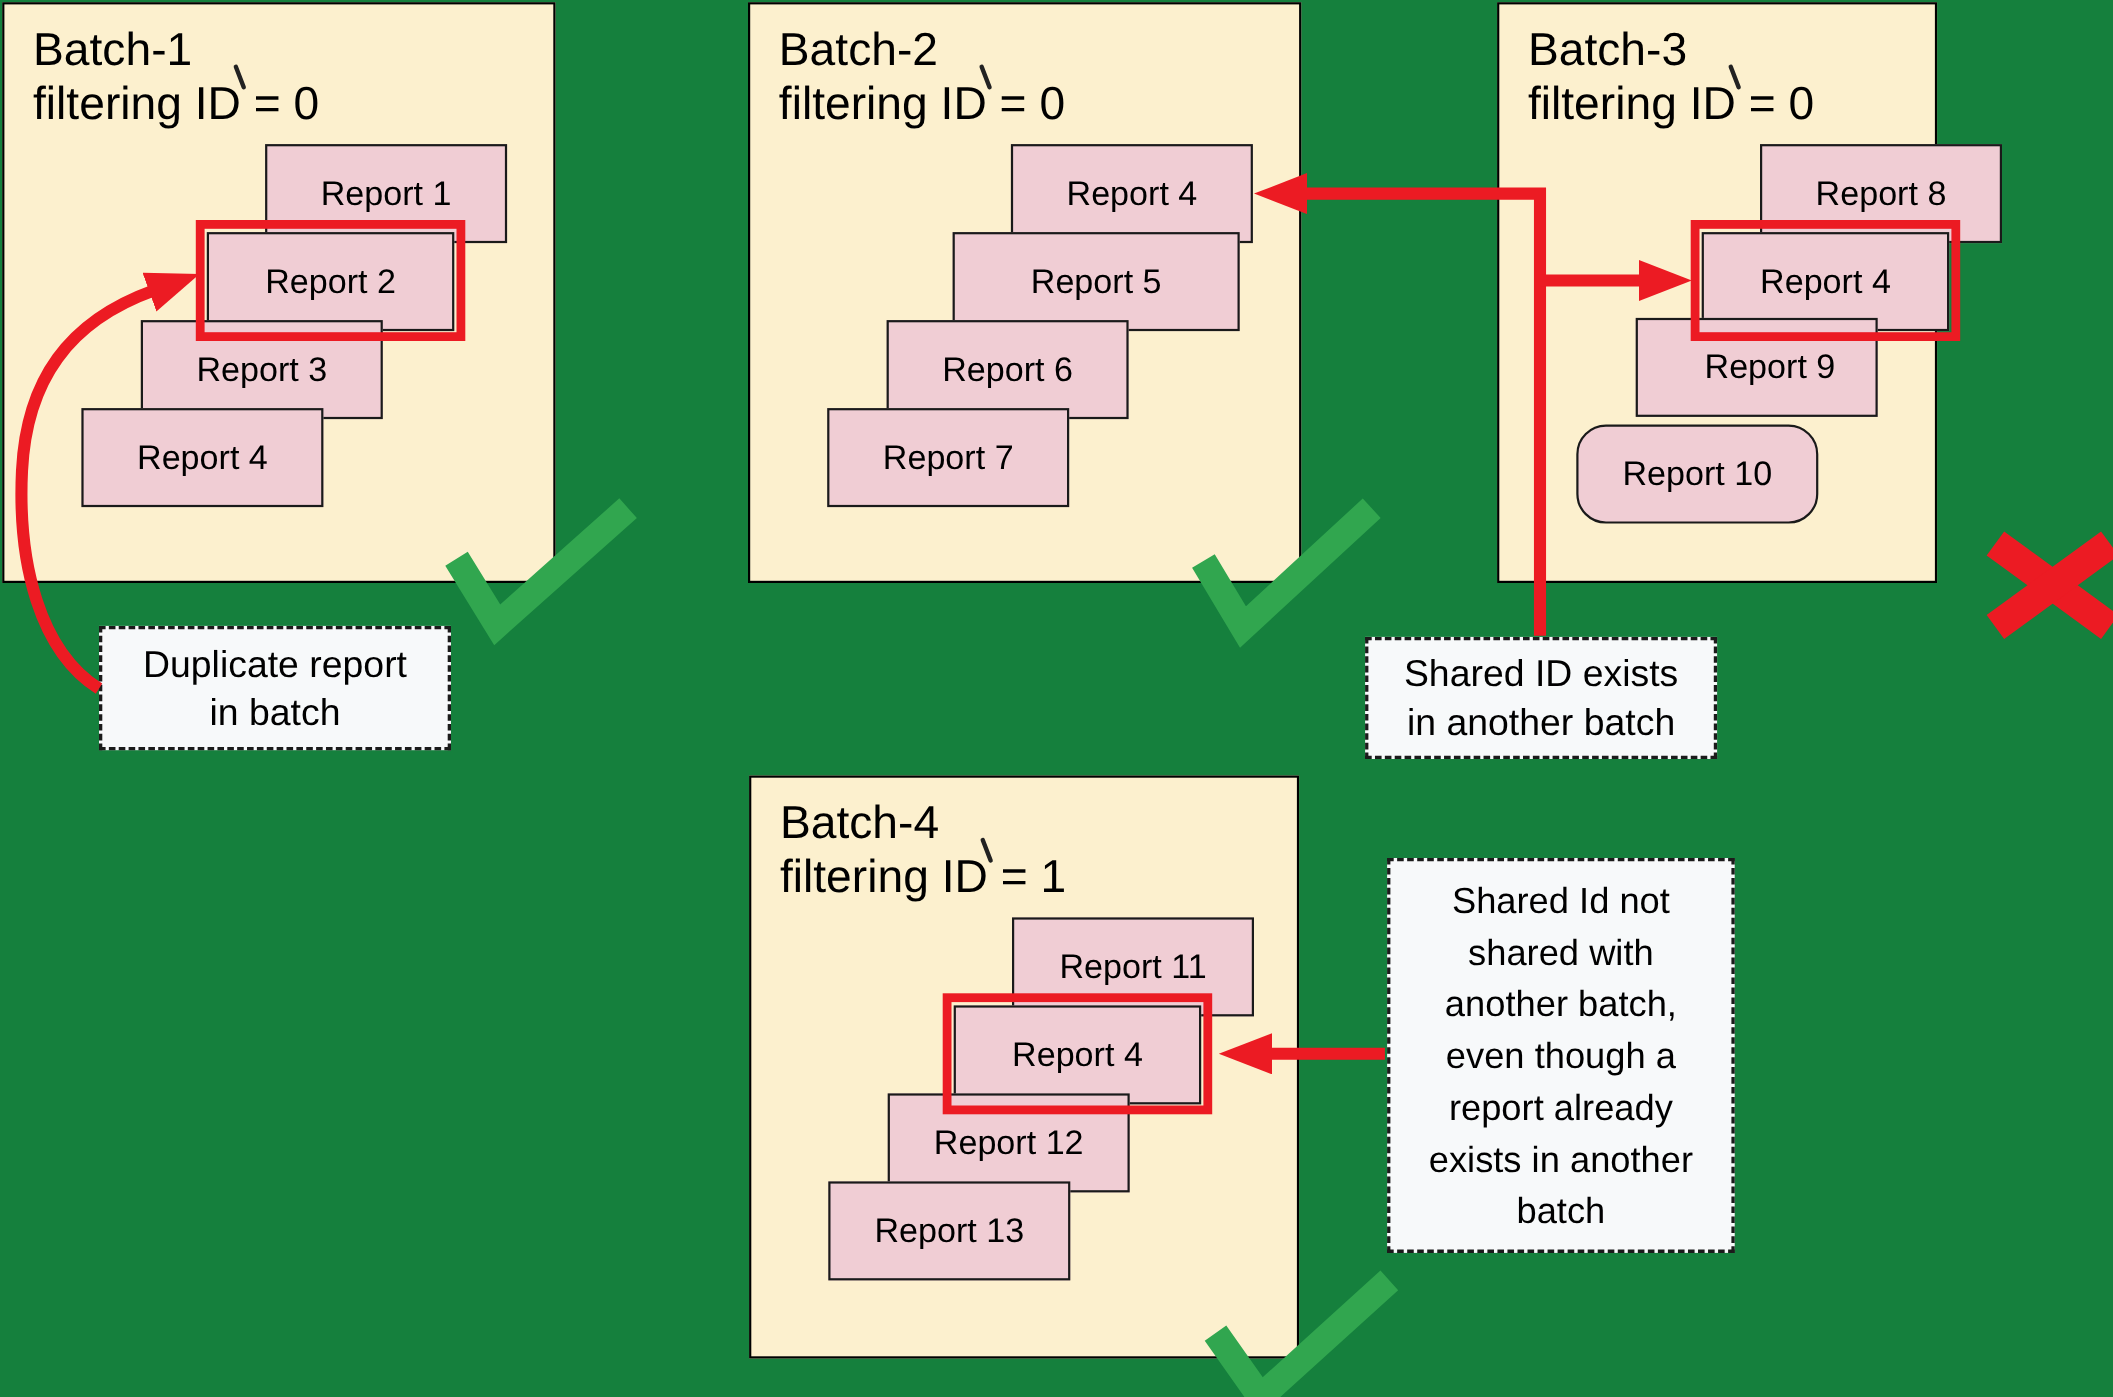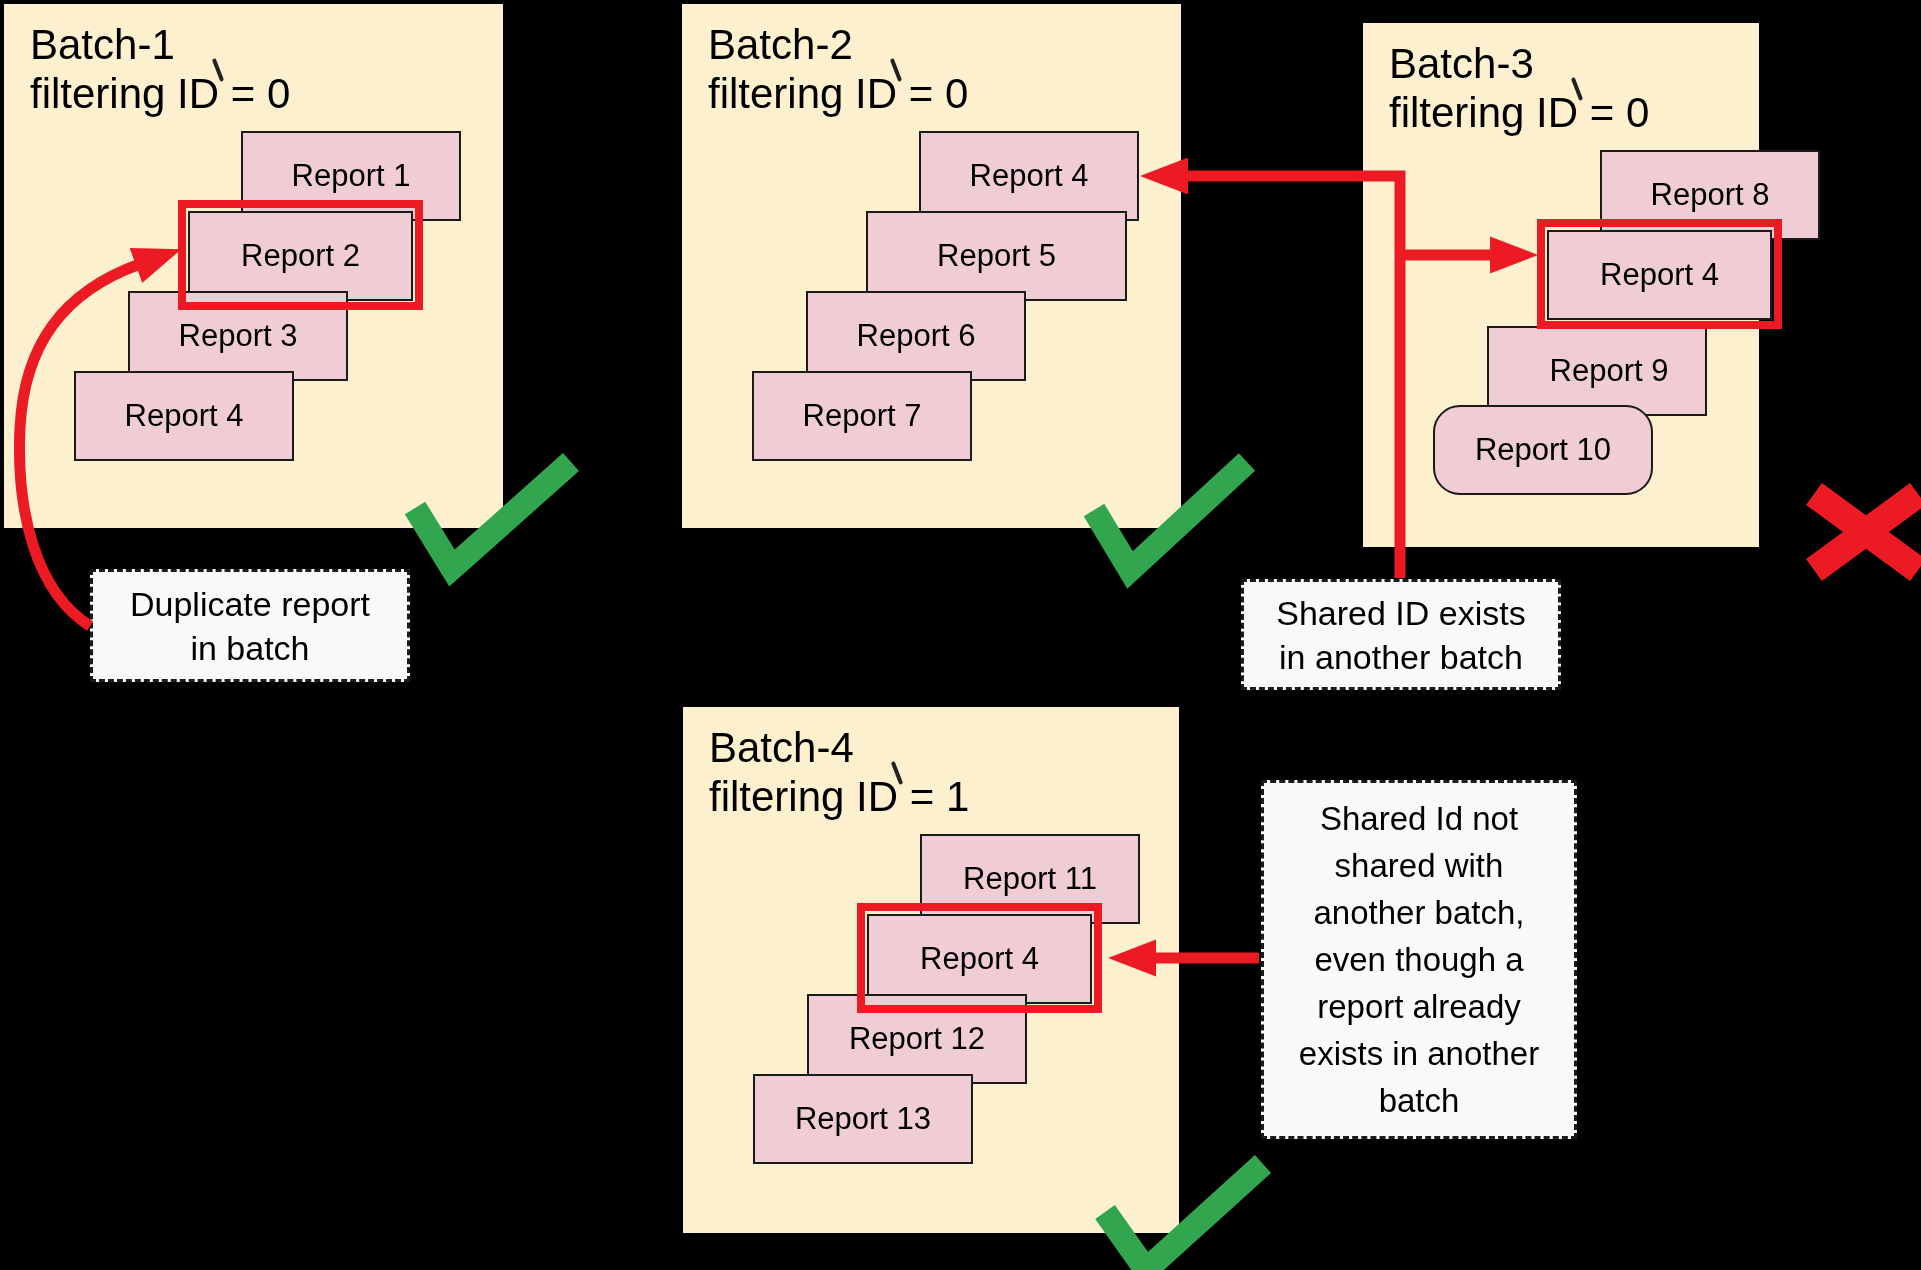--- a/index.html
+++ b/index.html
@@ -6,21 +6,21 @@
     --batch-fill:#fcf0ce;
     --report-fill:#f0cdd4;
     --red:#ec1b23;
     --green:#31a64f;
     --note-fill:#f7f9fa;
     --line:#000000;
     --text:#000000;
   }
   html,body{margin:0;padding:0;background:#ffffff;}
   .canvas{
-    position:relative;width:1921px;height:1270px;background:#000000;overflow:hidden;
+    position:relative;width:1921px;height:1270px;background:#15803d;overflow:hidden;
     font-family:"Liberation Sans", sans-serif;color:var(--text);
   }
   .batch{
     position:absolute;background:var(--batch-fill);border:2px solid var(--line);
     box-sizing:border-box;z-index:1;
   }
   .batch-title{
     position:absolute;left:26px;top:16px;font-size:42px;line-height:49px;
     letter-spacing:0px;white-space:nowrap;
   }
@@ -88,33 +88,33 @@
       <span>Report 5</span>
     </div>
     <div class="report" style="left:124px;top:287px;z-index:3;">
       <span>Report 6</span>
     </div>
     <div class="report" style="left:70px;top:367px;z-index:4;">
       <span>Report 7</span>
     </div>
   </section>
 
-  <section class="batch" style="left:1361px;top:2px;width:400px;height:528px;margin-top:19px;">
+  <section class="batch" style="left:1361px;top:2px;width:400px;height:528px;">
     <div class="batch-title">
       <span>Batch-3</span>
       <span>filtering ID = 0</span>
     </div>
     <div class="tick"></div>
     <div class="report" style="left:237px;top:127px;z-index:1;">
       <span>Report 8</span>
     </div>
     <div class="report" style="left:184px;top:207px;width:225px;z-index:2;">
       <span>Report 4</span>
     </div>
-    <div class="report" style="left:124px;top:303px;z-index:3;padding-left:24px;">
+    <div class="report" style="left:124px;top:285px;z-index:3;padding-left:24px;">
       <span>Report 9</span>
     </div>
     <div class="report" style="left:70px;top:382px;z-index:4;border-radius:27px;">
       <span>Report 10</span>
     </div>
     <div class="highlight"></div>
   </section>
 
   <section class="batch" style="left:681px;top:705px;width:500px;height:530px;">
     <div class="batch-title">

